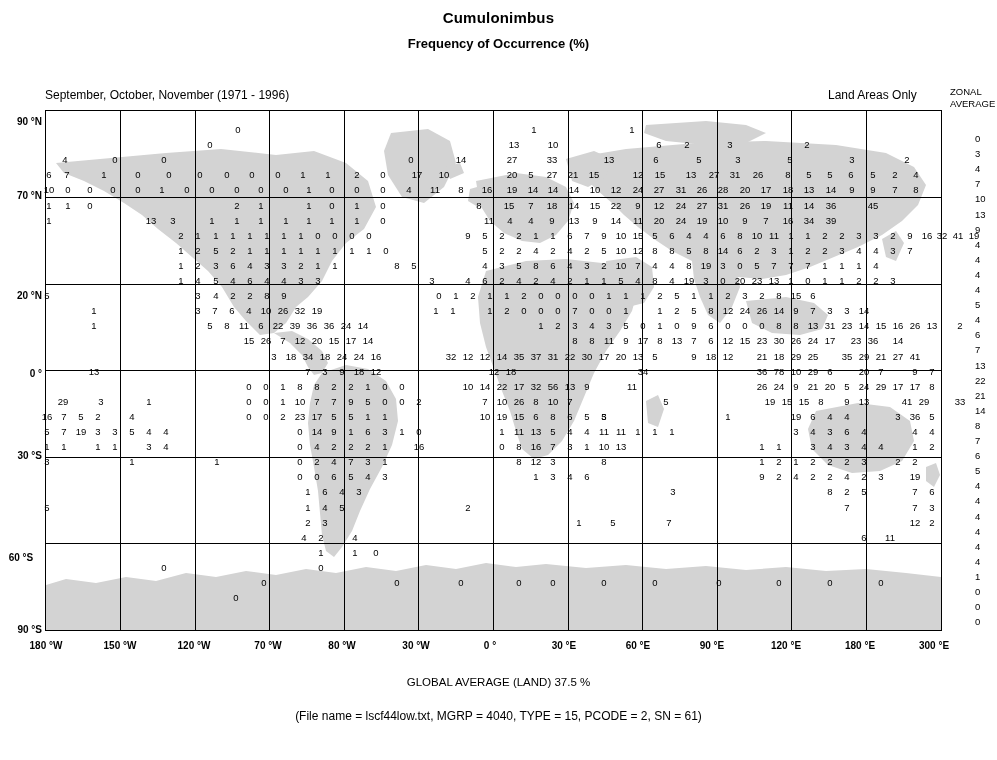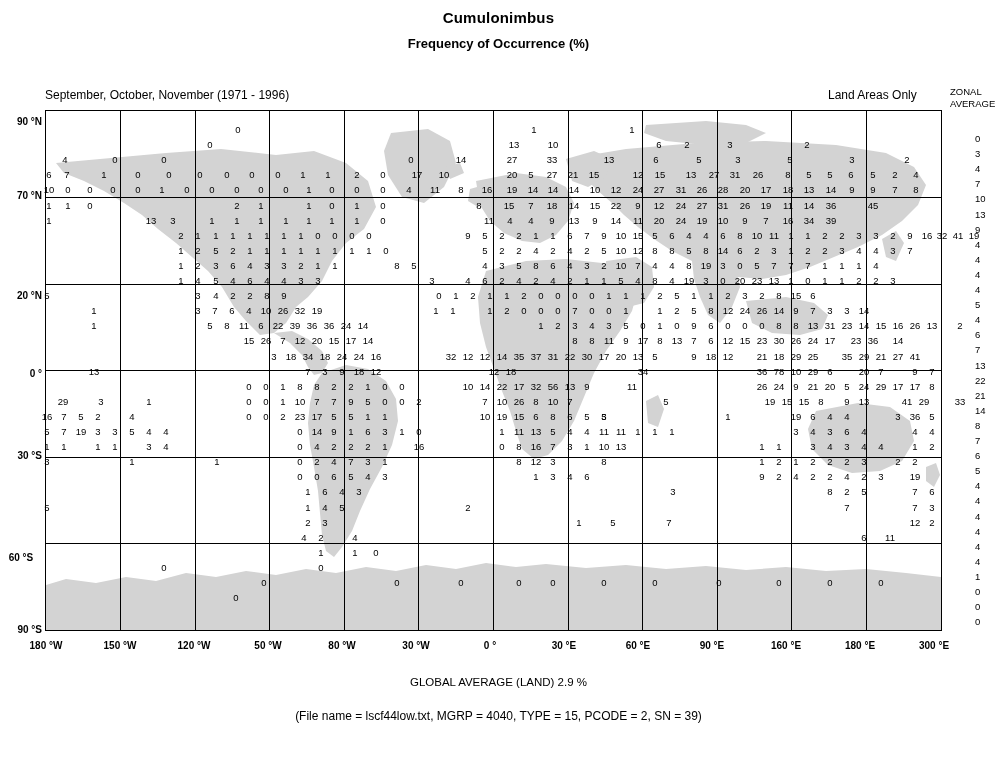--- a/index.html
+++ b/index.html
@@ -905,26 +905,26 @@
     <div class="ylab" style="top: 290px;">20 °N</div>
     <div class="ylab" style="top: 368px;">0 °</div>
     <div class="ylab" style="top: 450px;">30 °S</div>
     <div class="ylab" style="top: 552px; text-align: center;">60 °S</div>
     <div class="ylab" style="top: 624px;">90 °S</div>
   </div>
 <div id="xlab-layer">
     <div class="xlab" style="left: 16px;">180 °W</div>
     <div class="xlab" style="left: 90px;">150 °W</div>
     <div class="xlab" style="left: 164px;">120 °W</div>
-    <div class="xlab" style="left: 238px;">50 °W</div>
+    <div class="xlab" style="left: 238px;">70 °W</div>
     <div class="xlab" style="left: 312px;">80 °W</div>
     <div class="xlab" style="left: 386px;">30 °W</div>
     <div class="xlab" style="left: 460px;">0 °</div>
     <div class="xlab" style="left: 534px;">30 °E</div>
     <div class="xlab" style="left: 608px;">60 °E</div>
     <div class="xlab" style="left: 682px;">90 °E</div>
-    <div class="xlab" style="left: 756px;">160 °E</div>
+    <div class="xlab" style="left: 756px;">120 °E</div>
     <div class="xlab" style="left: 830px;">180 °E</div>
     <div class="xlab" style="left: 904px;">300 °E</div>
   </div>
 
-<div class="globalavg">GLOBAL AVERAGE (LAND)   2.9 %</div>
-<div class="filenote">(File name = lscf44low.txt, MGRP = 4040, TYPE = 15, PCODE = 2, SN = 39)</div>
+<div class="globalavg">GLOBAL AVERAGE (LAND)   37.5 %</div>
+<div class="filenote">(File name = lscf44low.txt, MGRP = 4040, TYPE = 15, PCODE = 2, SN = 61)</div>
 
 </body></html>

